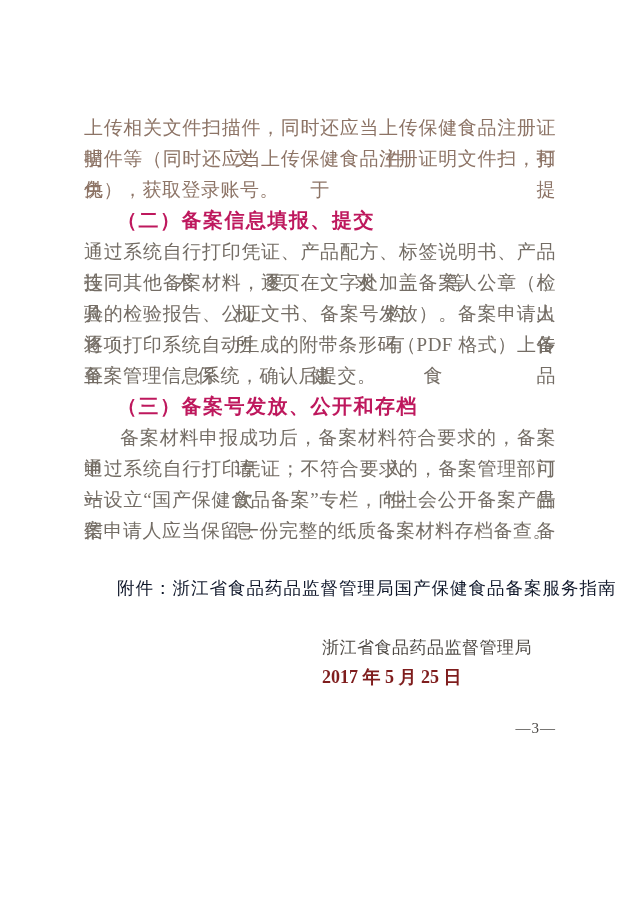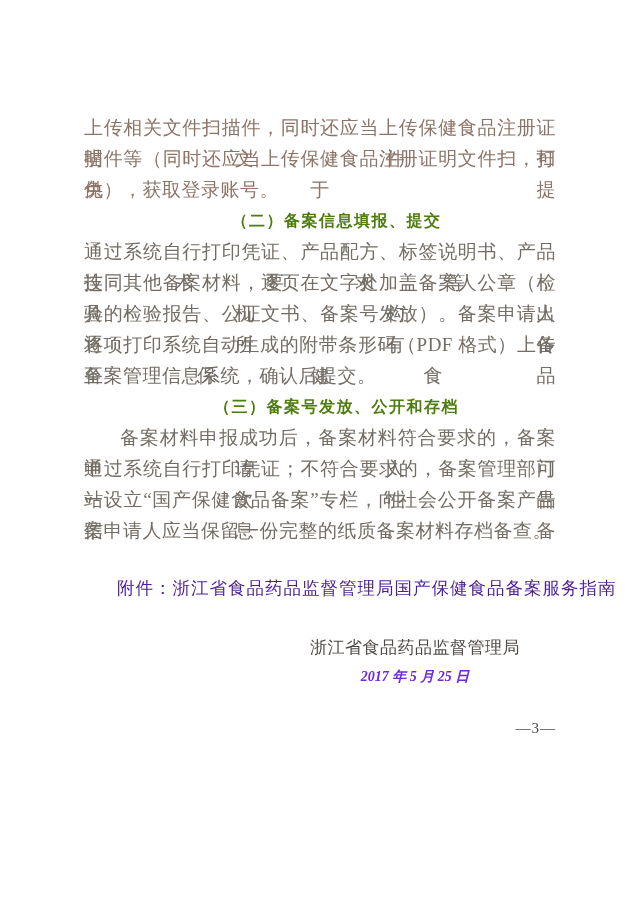--- a/index.html
+++ b/index.html
@@ -33,62 +33,60 @@
   .just {
     white-space: normal;
     text-align: justify;
     text-align-last: justify;
     text-justify: inter-character;
   }
   .ind { text-indent: 36px; }
   .warm { color: #8d7466; }
   .hd {
     font-weight: bold;
-    color: #4d7c0f;
-    font-size: 16px;
+    color: #be185d;
+    font-size: 20px;
     text-indent: 33px;
     letter-spacing: 1.5px;
-    text-align: center;
   }
   .attachment {
     display: block;
     margin-top: 27px;
     height: 31px;
     line-height: 31px;
     font-size: 17.5px;
-    color: #4c1d95;
+    color: #0f172a;
     text-indent: 33px;
     letter-spacing: 1px;
     white-space: nowrap;
   }
   .sign-block {
     margin-top: 30px;
     margin-left: auto;
-    margin-right: 36px;
+    margin-right: 24px;
     width: fit-content;
-    text-align: center;
+    text-align: left;
   }
   .signature {
     display: block;
     height: 28px;
     line-height: 28px;
     font-size: 17px;
     color: #4e4944;
     letter-spacing: 0.5px;
     white-space: nowrap;
   }
   .date {
     display: block;
     height: 30px;
     line-height: 30px;
-    font-size: 14px;
+    font-size: 18px;
     font-weight: bold;
-    color: #6d28d9;
+    color: #7f1d1d;
     white-space: nowrap;
-    font-style: italic;
   }
   .page-num {
     display: block;
     margin-top: 26px;
     text-align: right;
     height: 20px;
     line-height: 20px;
     font-size: 15px;
     color: #4a4744;
     letter-spacing: 1px;

